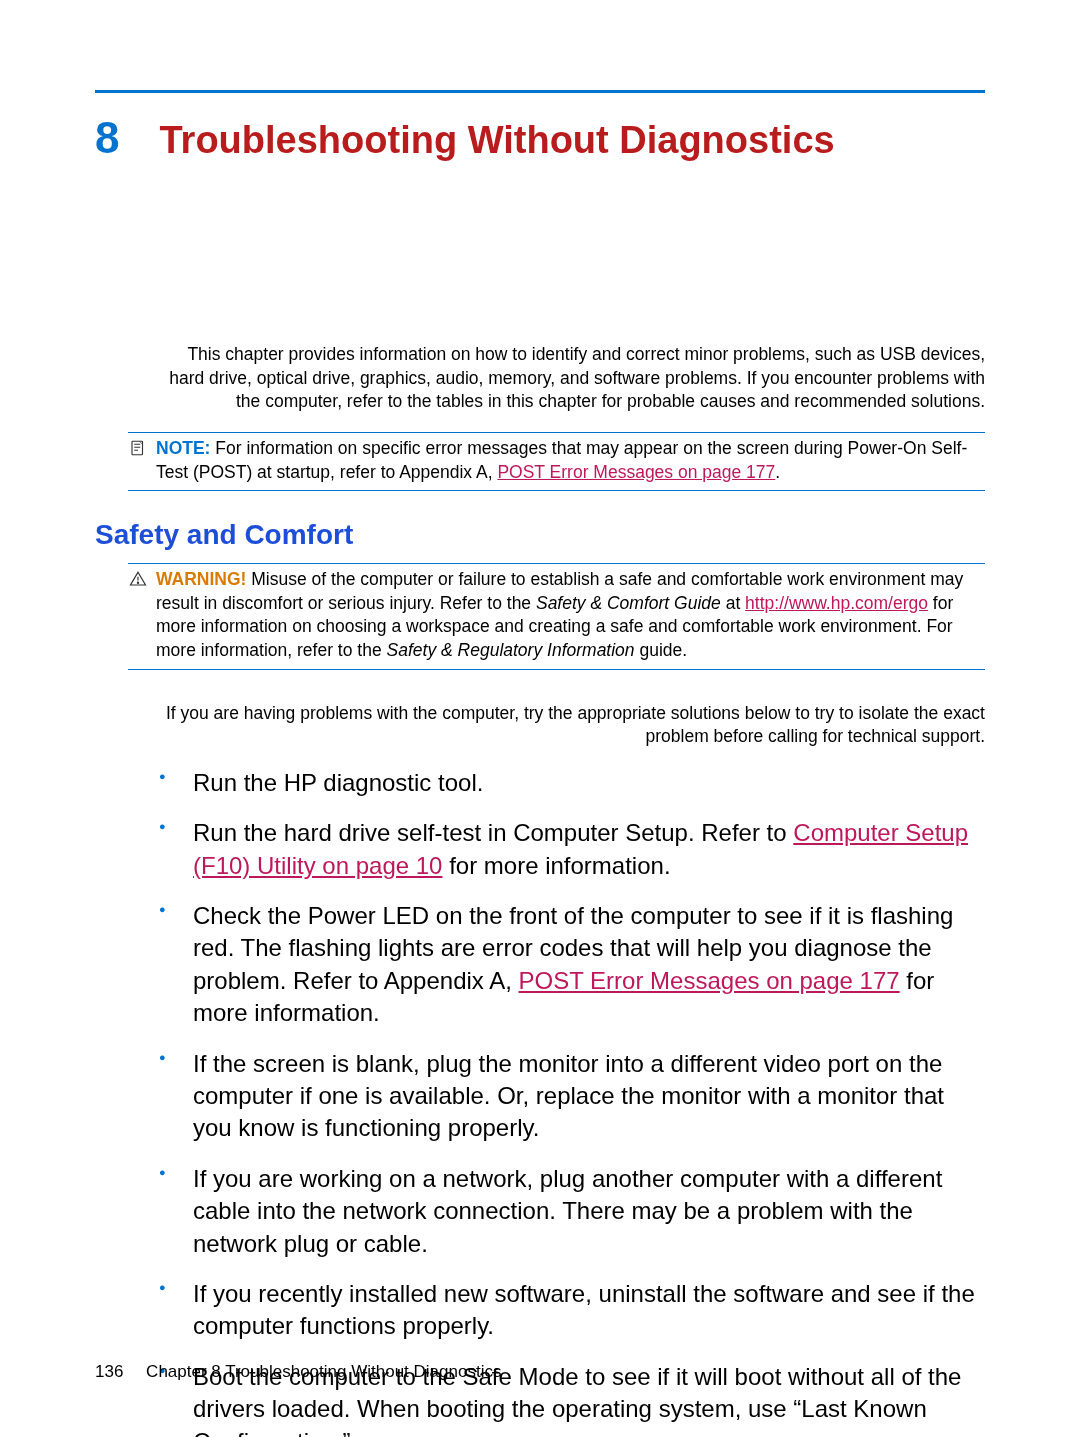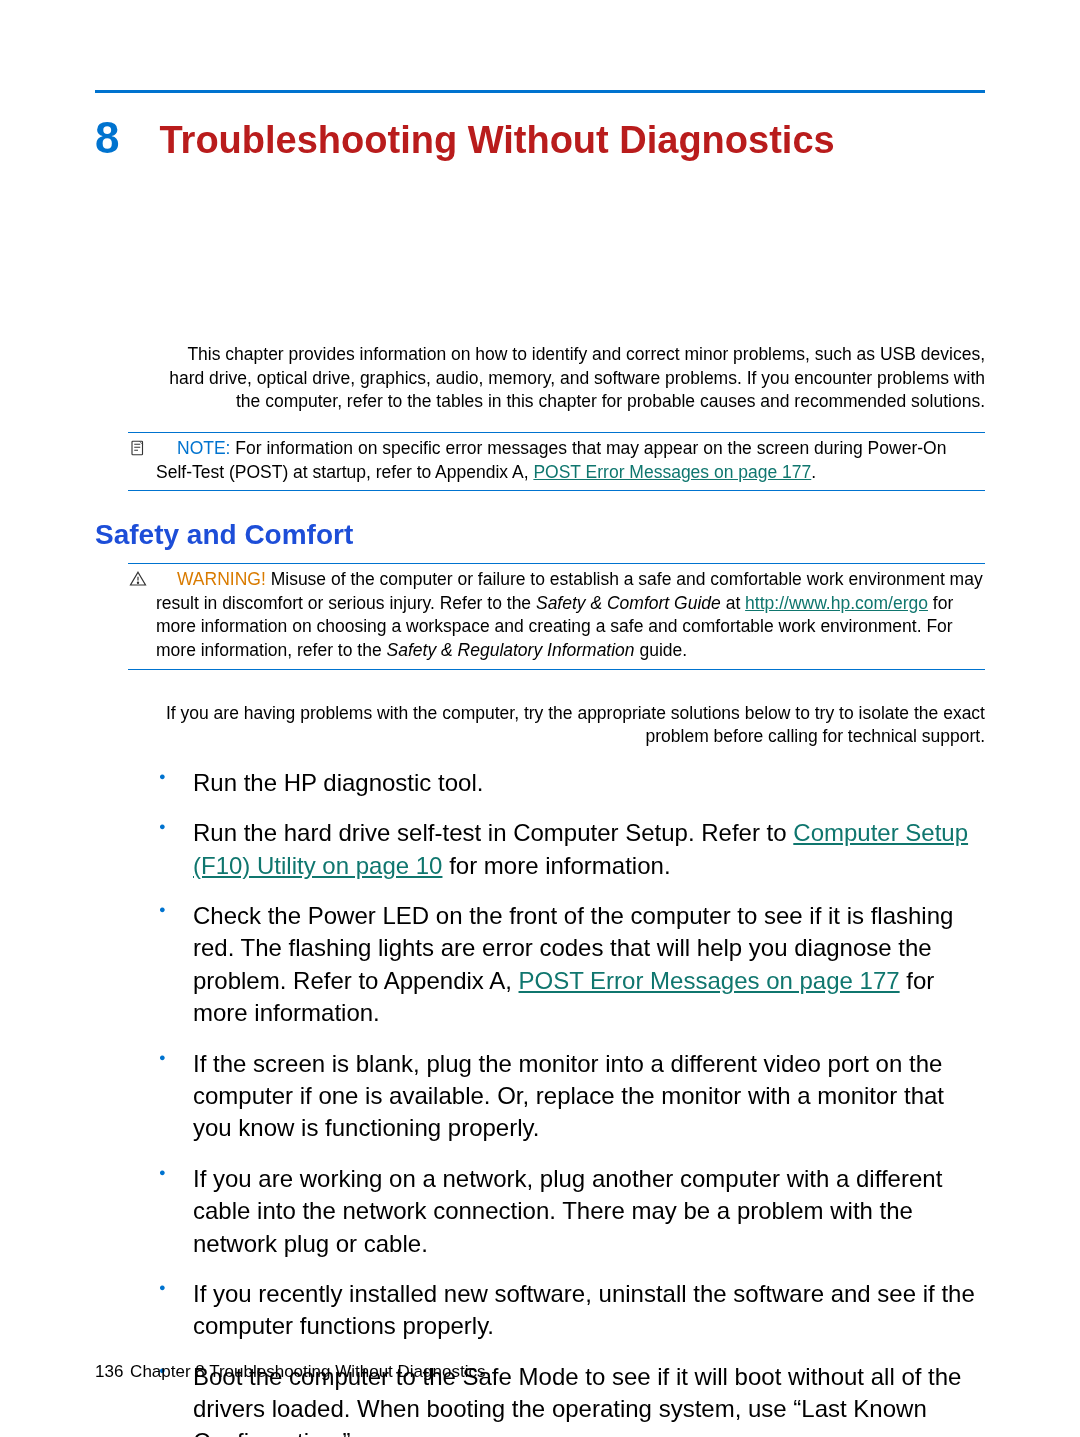--- a/index.html
+++ b/index.html
@@ -54,25 +54,25 @@
     line-height: 1.35;
   }
   .callout-icon {
     flex: 0 0 20px;
     display: flex;
     align-items: center;
     justify-content: center;
     padding-top: 2px;
   }
   .callout-body { flex: 1; }
-  .callout-label { font-weight: normal; margin-left: 21px; }
+  .callout-label { font-weight: bold; }
   .note-label { color: #0073cf; }
   .warn-label { color: #d97b00; }
   .link {
-    color: #0f766e;
+    color: #be185d;
   }
   .italic { font-style: italic; }
   h2.section {
     color: #1d4ed8;
     font-size: 28px;
     font-weight: bold;
     margin-bottom: 12px;
   }
   ul.bullets {
     margin-left: 60px;
@@ -92,21 +92,21 @@
     left: 4px;
     top: 2px;
     font-size: 11px;
   }
   .footer {
     position: absolute;
     left: 95px;
     bottom: 55px;
     font-size: 17px;
   }
-  .footer .pnum { margin-right: 2px; }
+  .footer .pnum { margin-right: 18px; }
 </style>
 </head>
 <body>
 
 <div class="page">
   <div class="top-rule"></div>
 
   <div class="chapter-head">
     <div class="chapter-num">8</div>
     <div class="chapter-title">Troubleshooting Without Diagnostics</div>

